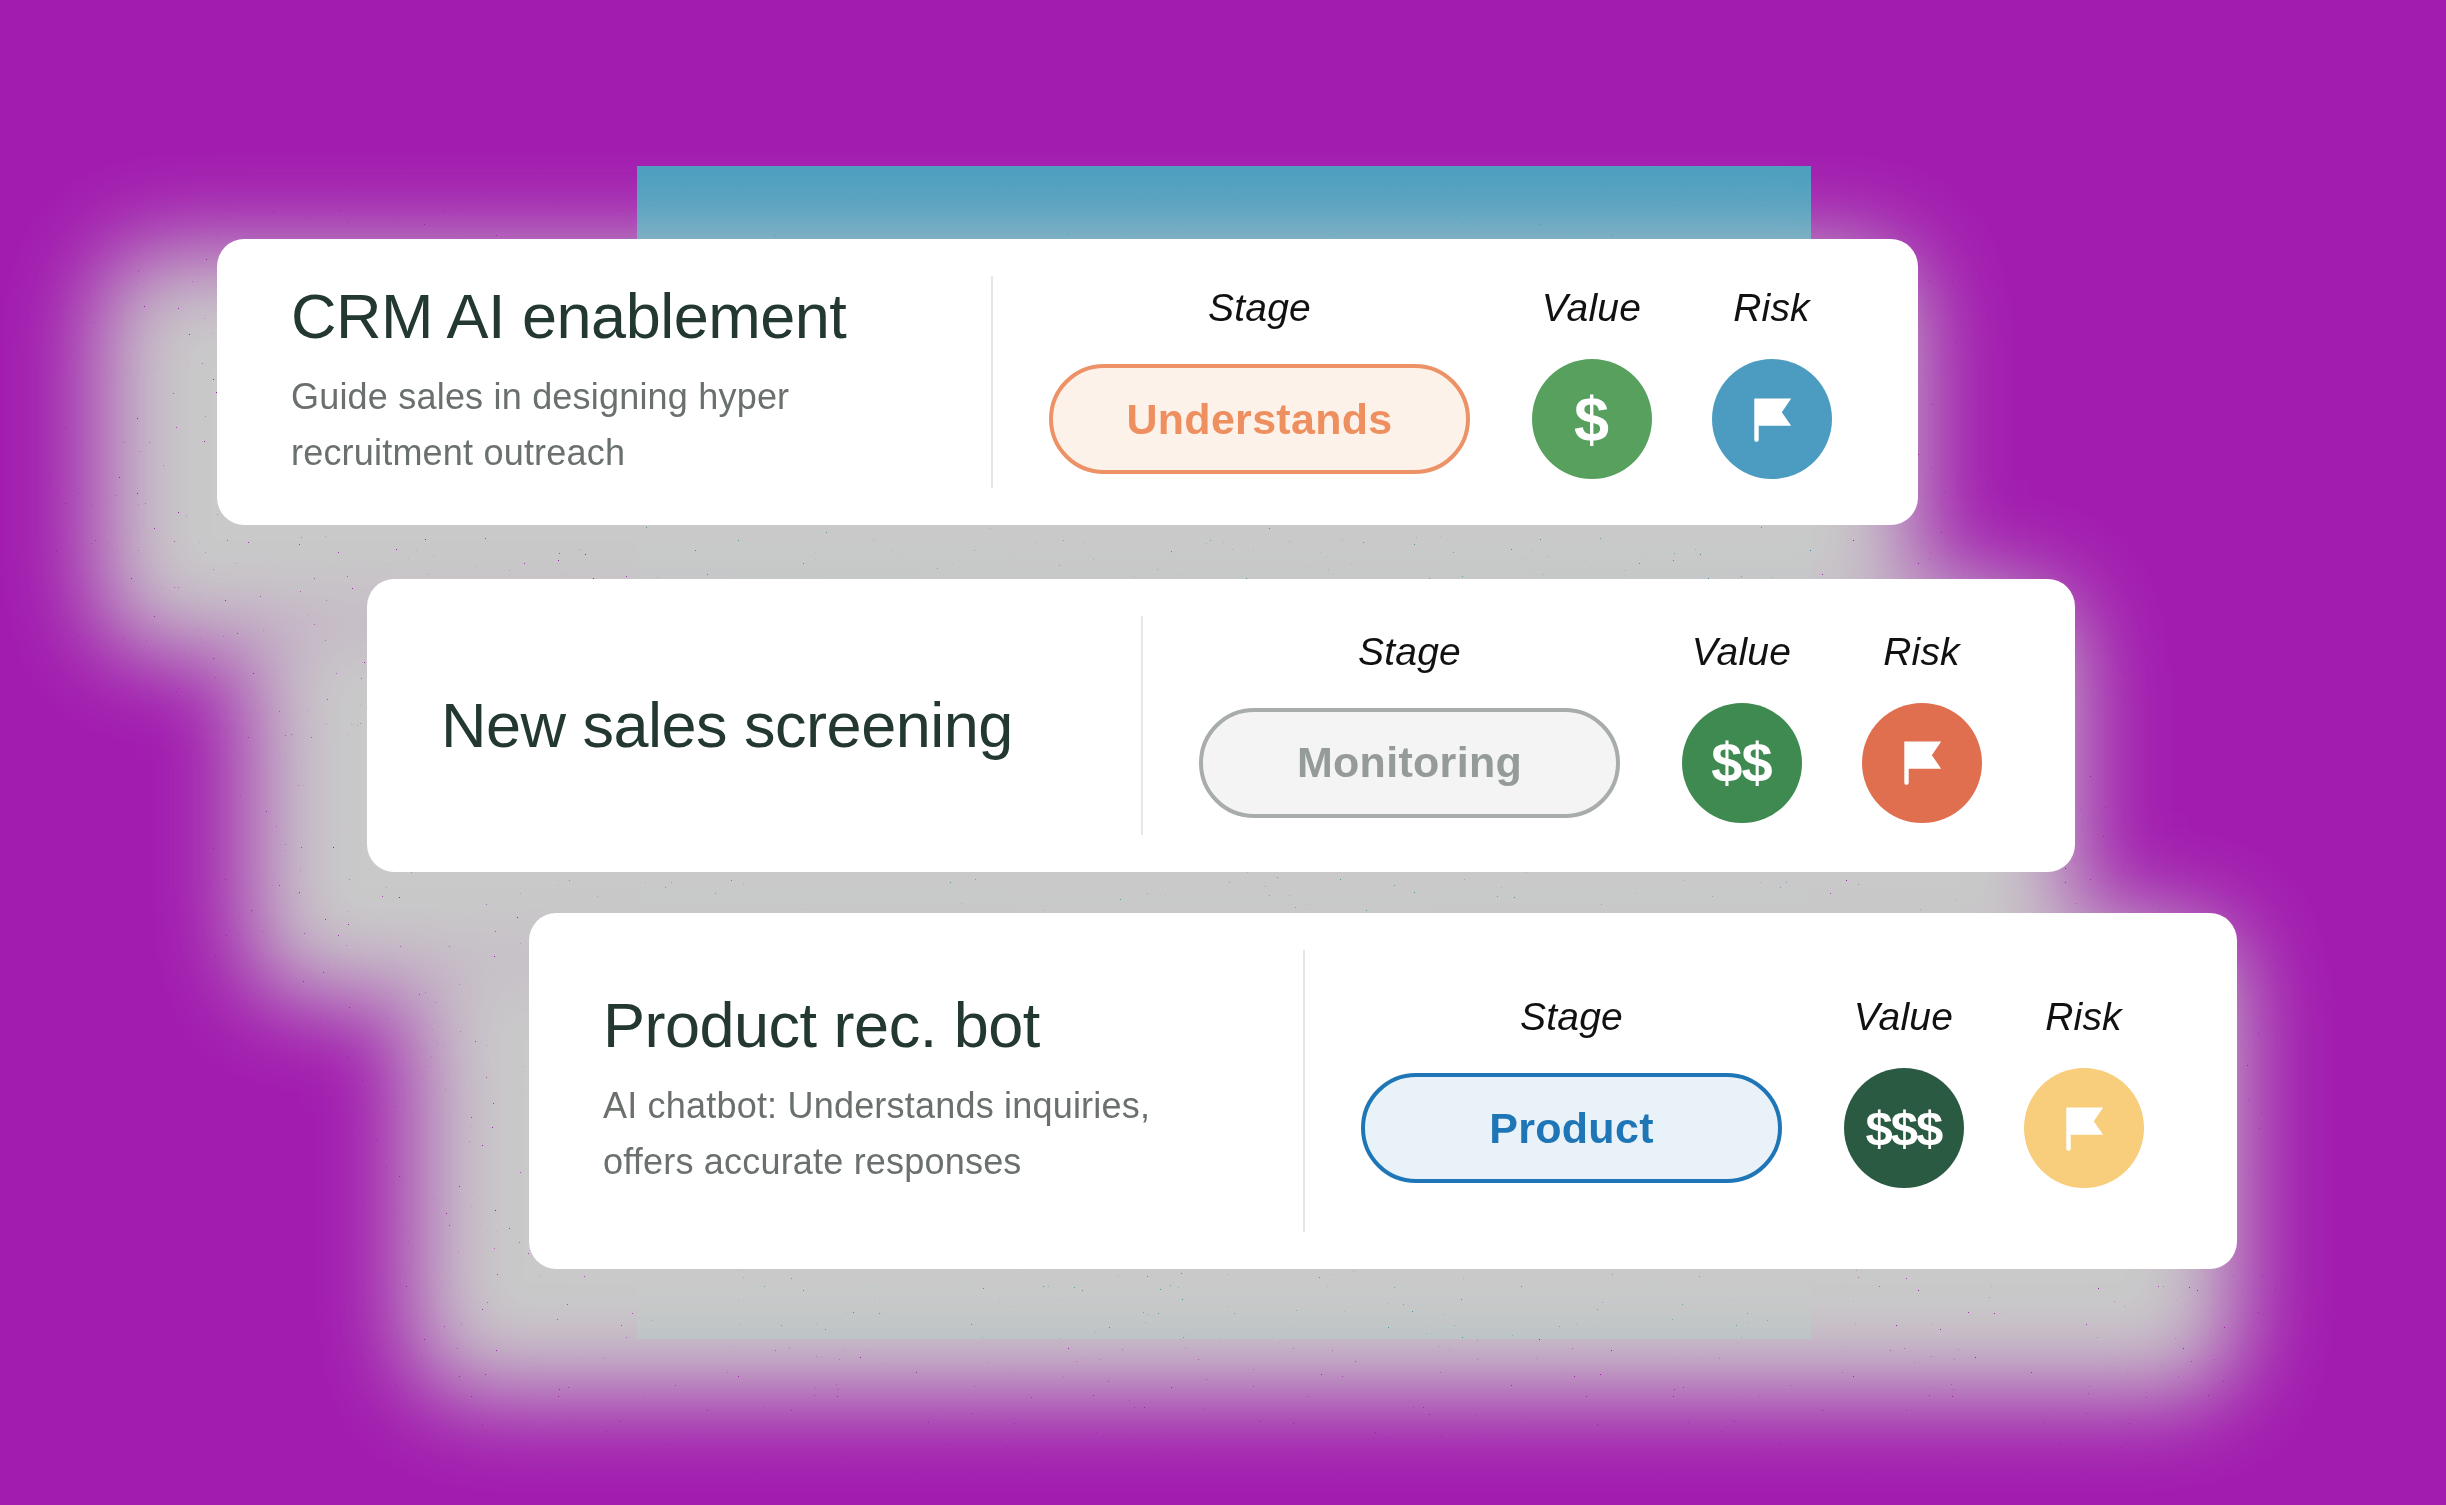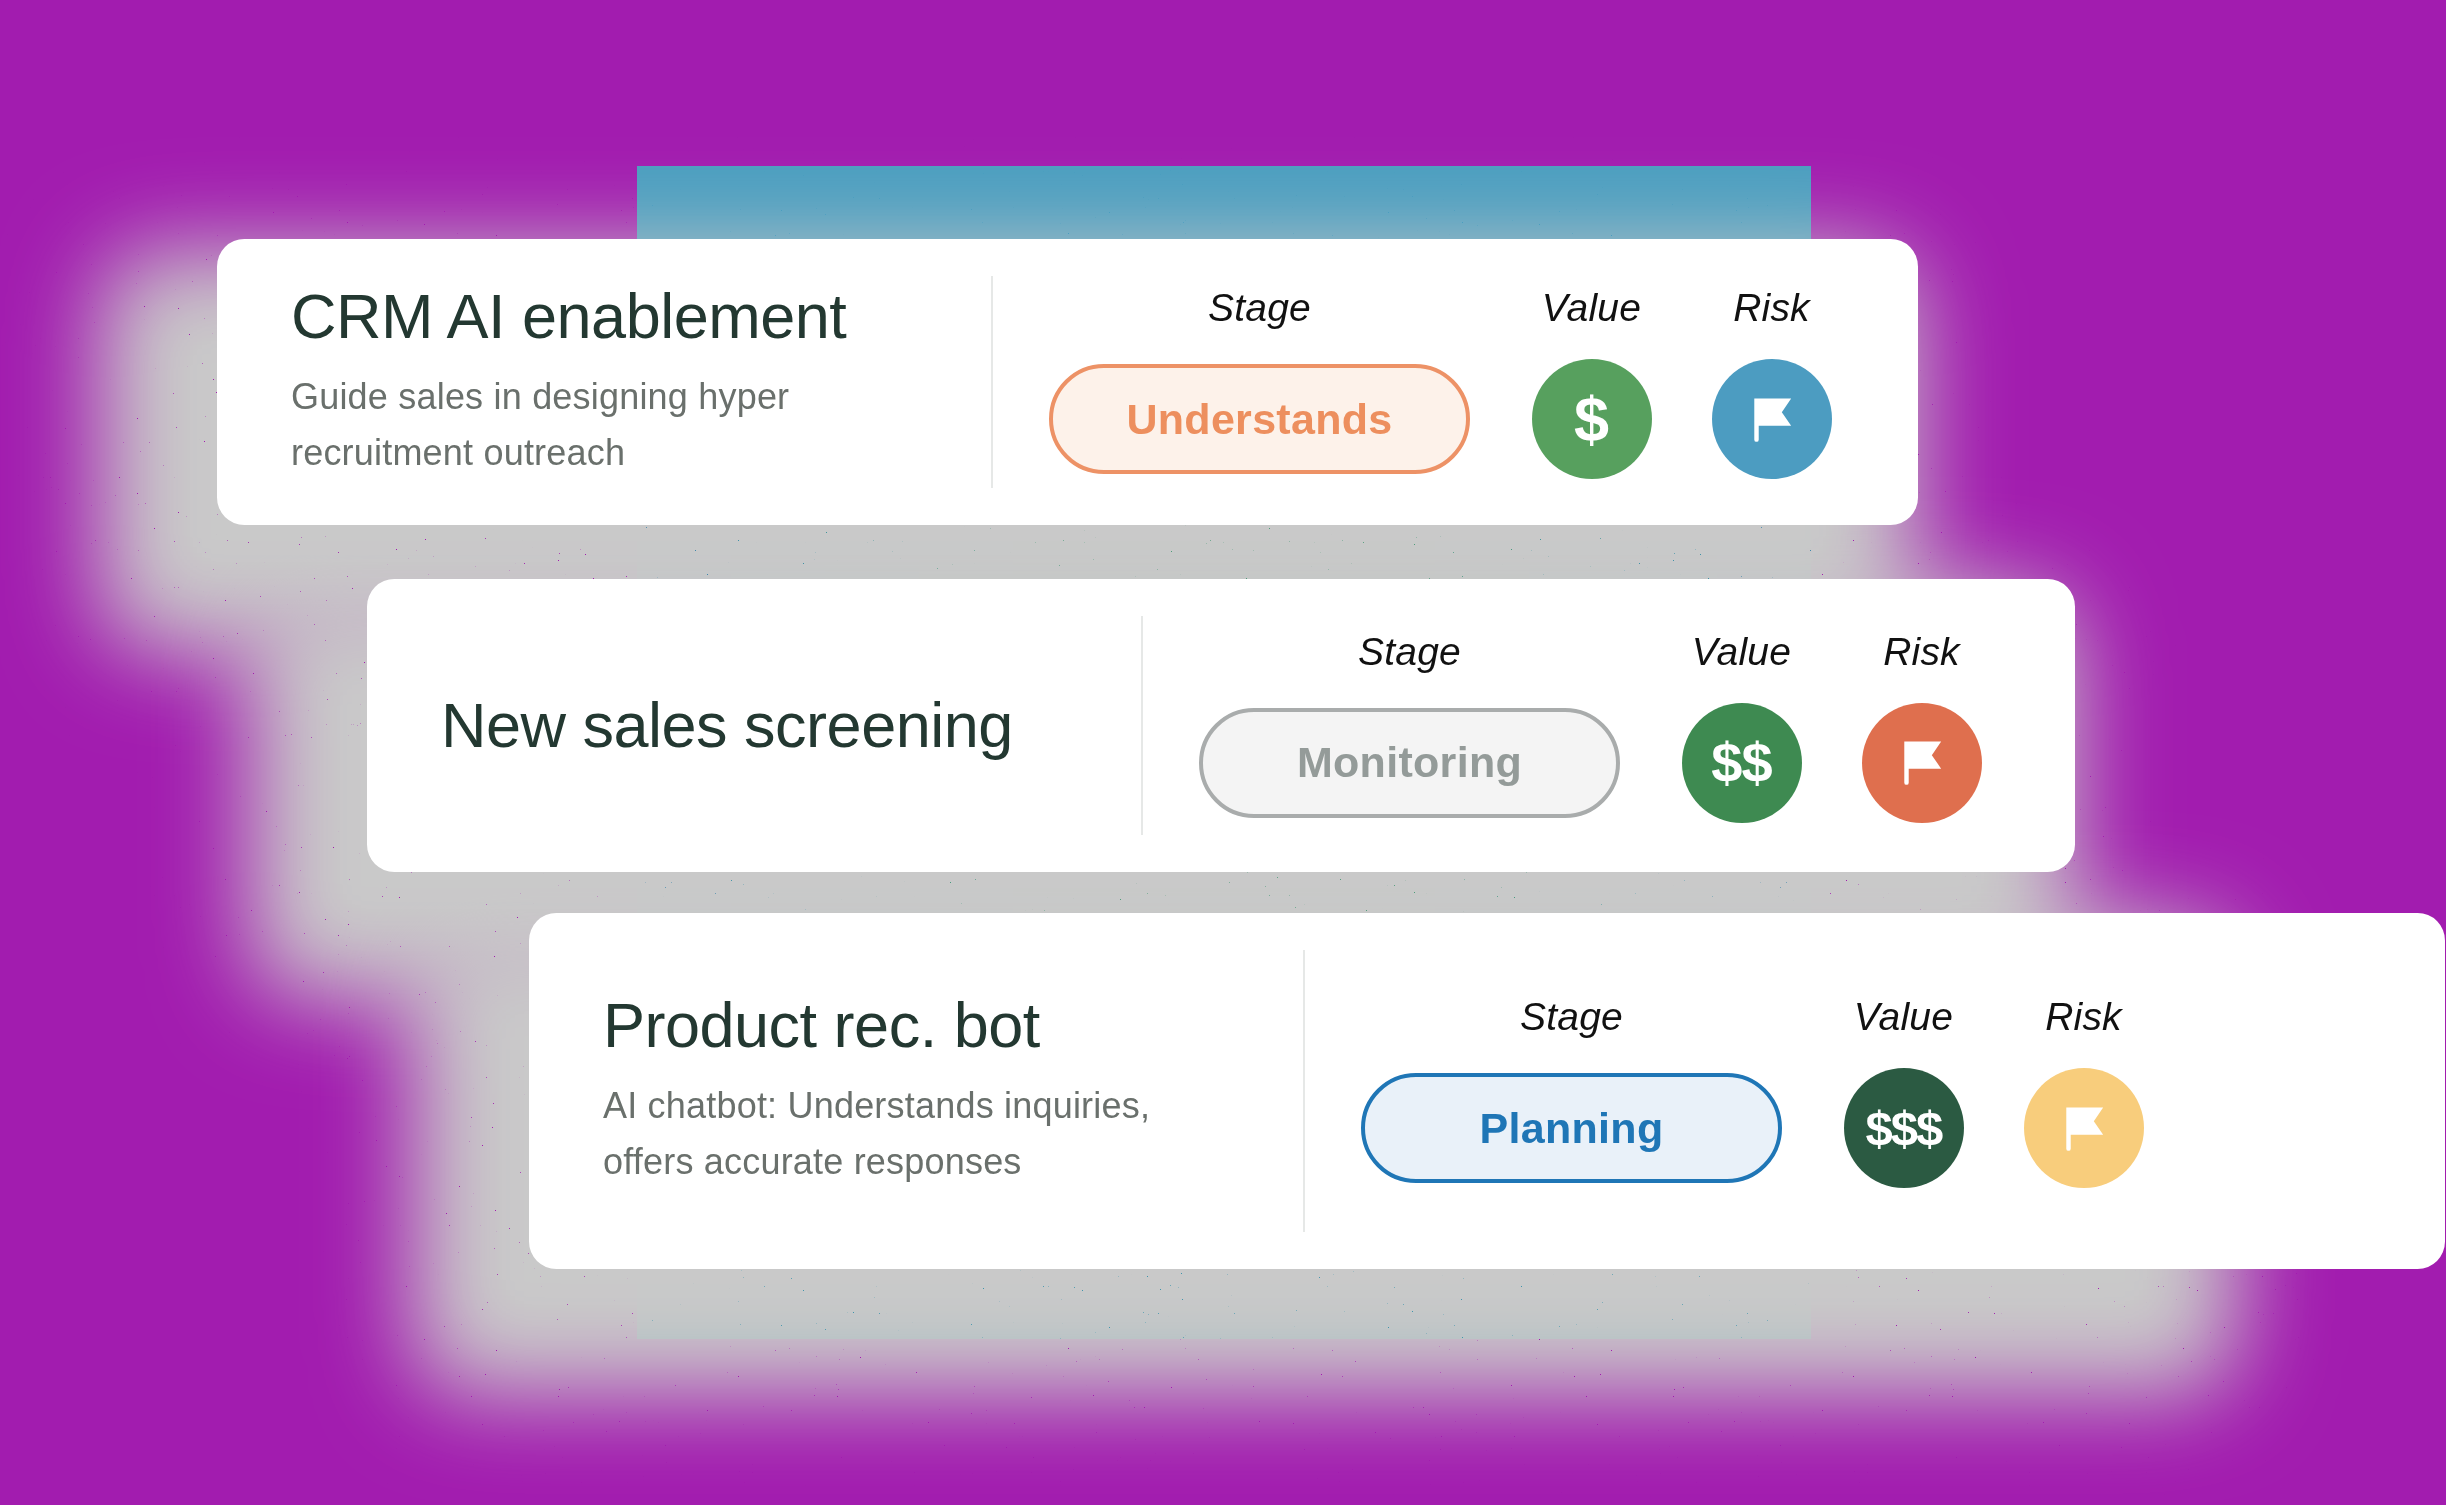--- a/index.html
+++ b/index.html
@@ -17,21 +17,21 @@
         #4092A7 986px 1080px,#4187AB 1080px 100%);
   }
 
   
   #grain{position:absolute;left:0;top:0;width:2446px;height:1506px;pointer-events:none;}
 
   
   .card{position:absolute;background:#fff;border-radius:27.4px;}
   #card-0{left:217px;top:239px;width:1701px;height:286px;}
   #card-1{left:367px;top:579px;width:1708px;height:293px;}
-  #card-2{left:529px;top:913px;width:1916px;height:356px;}
+  #card-2{left:529px;top:913px;width:1708px;height:356px;}
 
   .left-zone{position:absolute;left:74px;top:0;height:100%;display:flex;
              flex-direction:column;justify-content:center;gap:17.6px;}
   .card-title{font-size:63px;font-weight:400;color:#233831;letter-spacing:-0.5px;line-height:1.1;}
   .card-desc{font-size:36px;font-weight:400;color:#6A706C;line-height:1.58;letter-spacing:0.2px;}
   #card-0 .card-desc,#card-1 .card-desc{max-width:627px;}
   #card-2 .card-desc{max-width:549px;}
 
   .divider{position:absolute;left:774px;top:37px;bottom:37px;width:2px;background:#E6E8E7;}
 
@@ -118,21 +118,21 @@
   <div class="card" id="card-2">
     <div class="left-zone">
       <div class="card-title">Product rec. bot</div>
       <div class="card-desc">AI chatbot: Understands inquiries, offers accurate responses</div>
     </div>
     <div class="divider"></div>
     <div class="right-zone">
       <div class="col-label">Stage</div>
       <div class="col-label">Value</div>
       <div class="col-label">Risk</div>
-      <div class="stage-pill" style="color: rgb(31, 118, 182); border-color: rgb(31, 118, 182); background-color: rgb(233, 241, 249);">Planning</div>
+      <div class="stage-pill" style="color: rgb(31, 118, 182); border-color: rgb(31, 118, 182); background-color: rgb(233, 241, 249);">Product</div>
       <div class="value-circle" style="background-color: rgb(43, 90, 66);">$$$</div>
       <div class="risk-circle" style="background-color: rgb(248, 205, 124);">
         <svg class="flag-svg" viewBox="0 0 24 24">
           <path d="M5 3.5 H20 L16.2 9 L20 14.5 H6.8 V20.2 a0.9 0.9 0 0 1 -1.8 0 Z" fill="#ffffff"></path>
         </svg>
       </div>
     </div>
   </div>
 
 </div>

